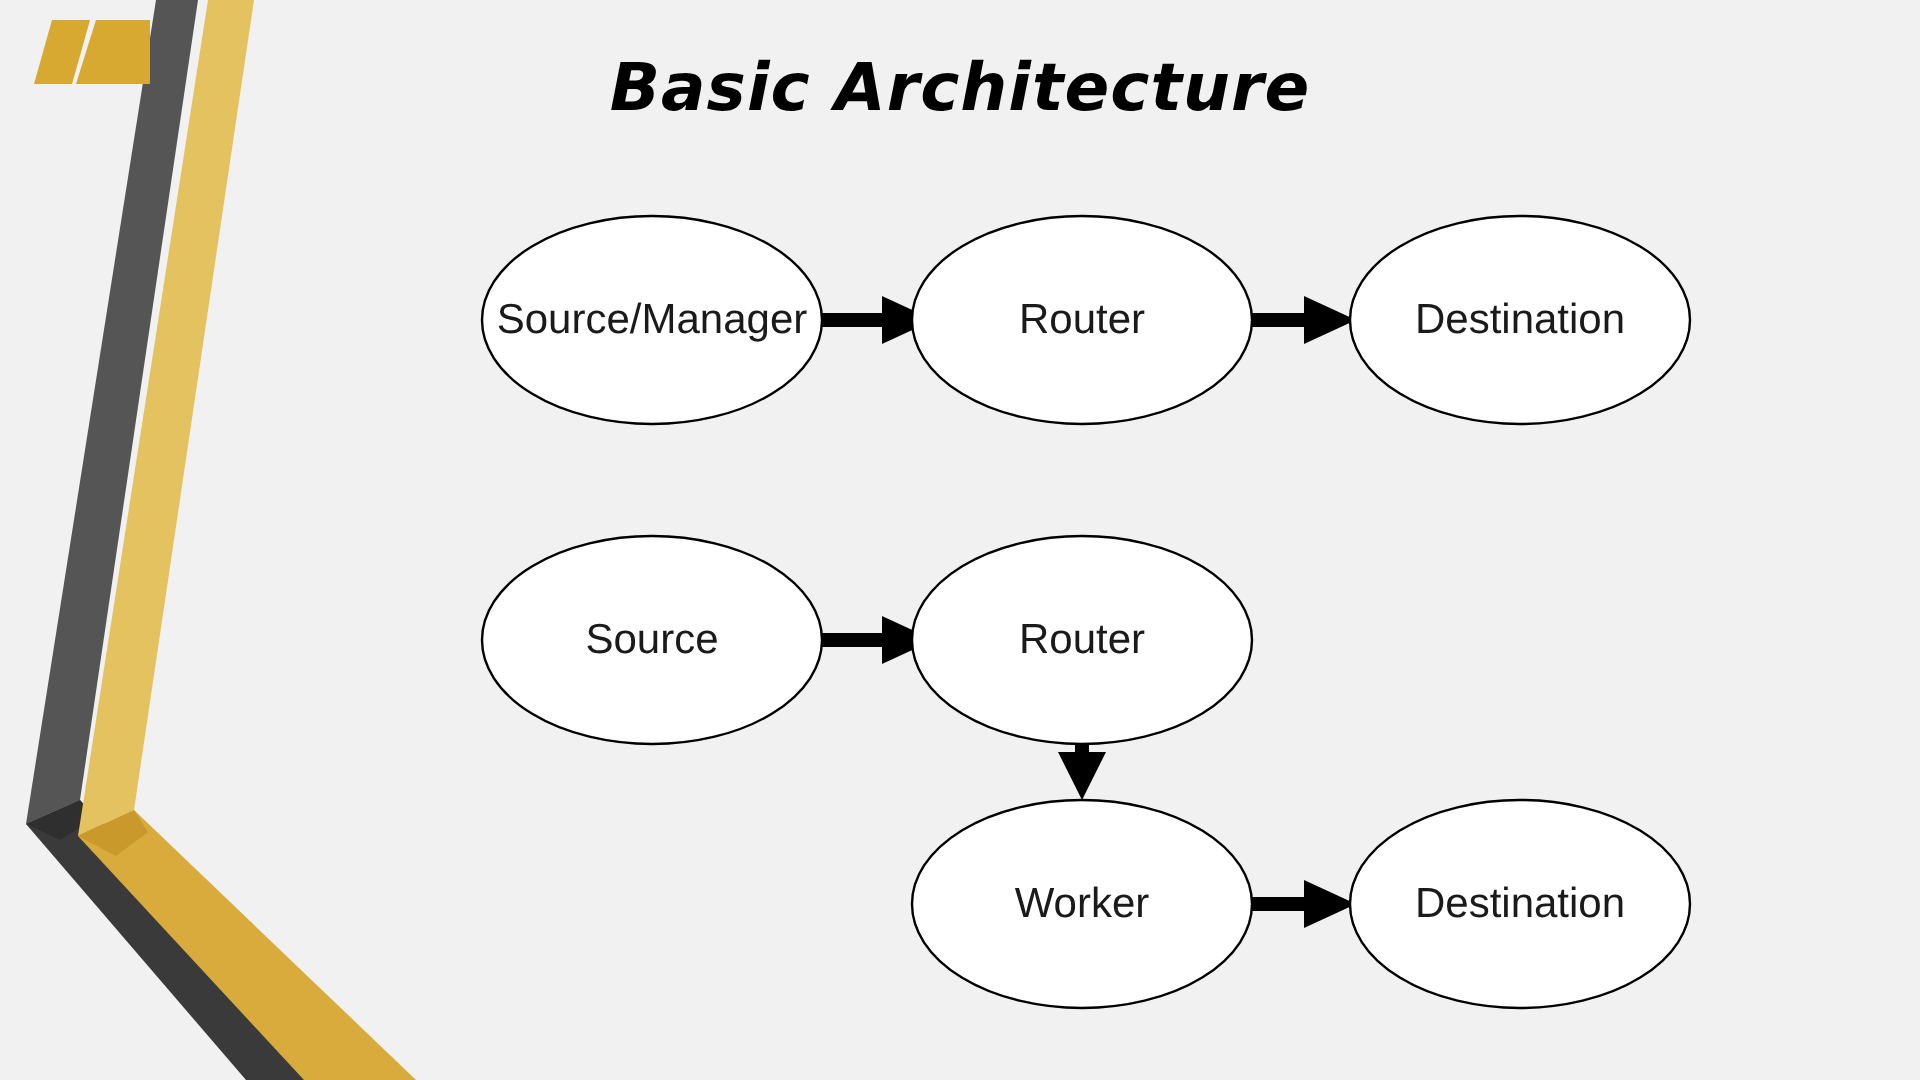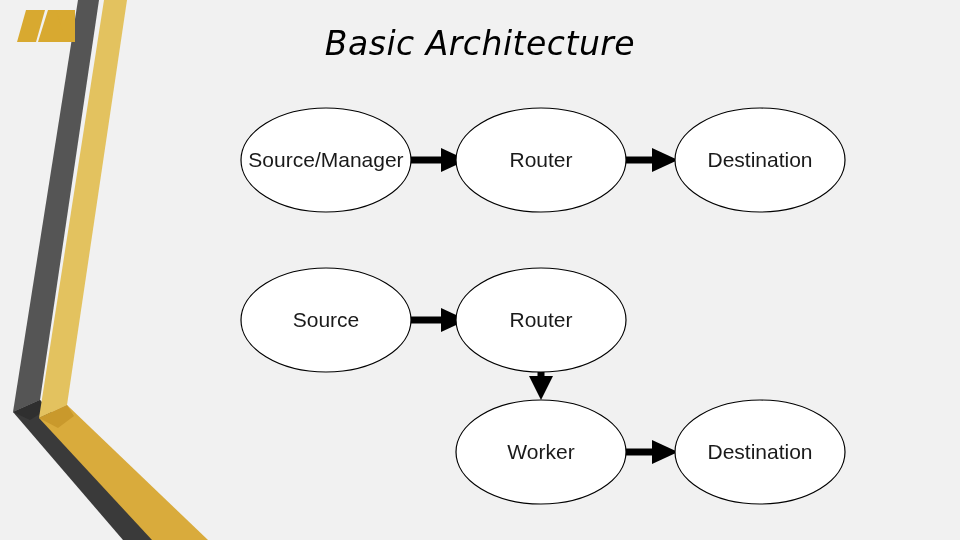--- a/index.html
+++ b/index.html
@@ -33,21 +33,21 @@
 
   #title {
     position: absolute;
     left: 0;
     top: 24px;
     width: 960px;
     text-align: center;
     z-index: 3;
     font-family: "DejaVu Sans", sans-serif;
     font-size: 33px;
-    font-weight: normal;
+    font-weight: bold;
     font-style: italic;
     letter-spacing: 0.5px;
     color: #000000;
     line-height: 40px;
     white-space: nowrap;
   }
 
   .node-label {
     font-family: "Liberation Sans", sans-serif;
     font-size: 21px;

